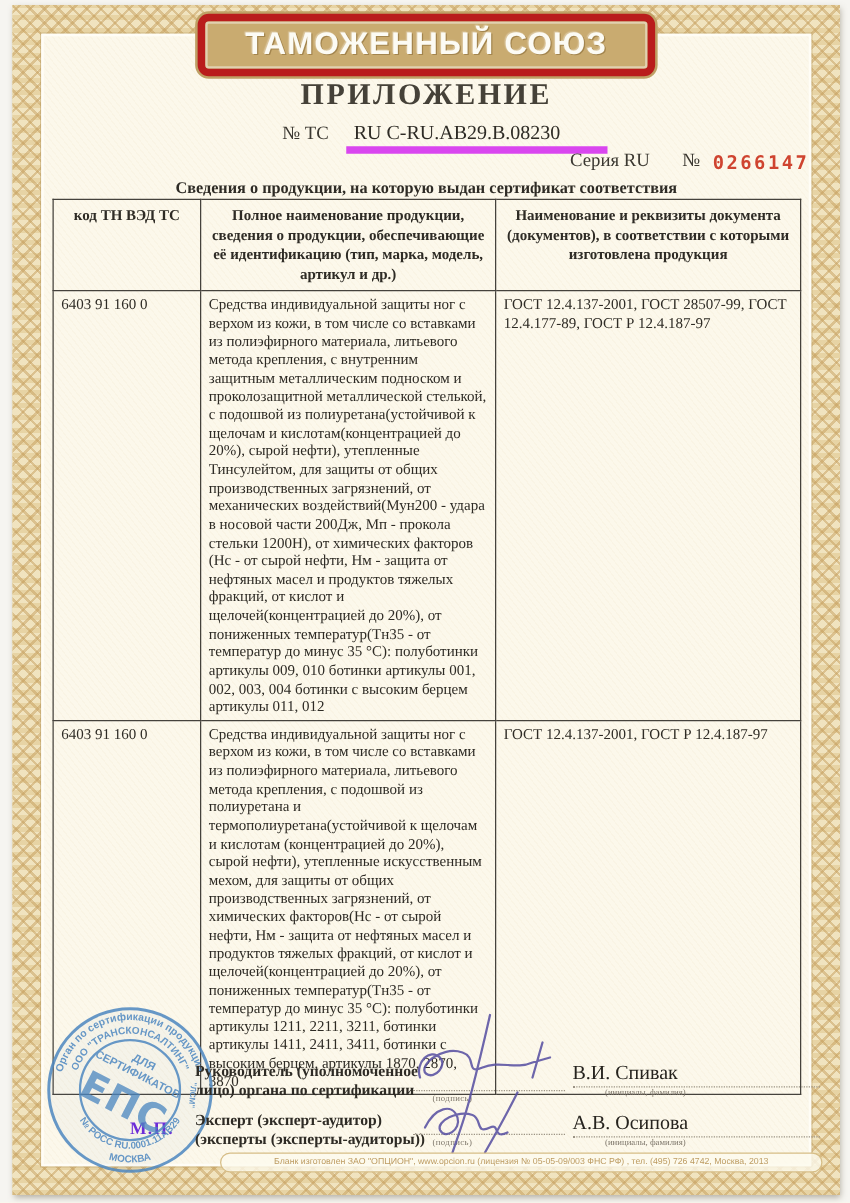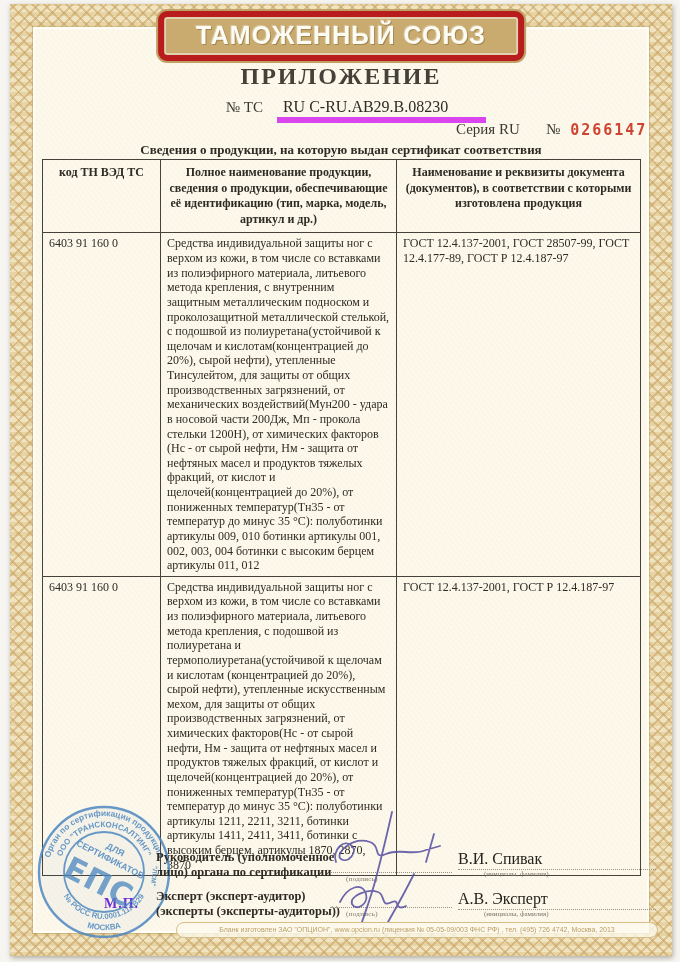--- a/index.html
+++ b/index.html
@@ -238,18 +238,18 @@
       <path d="M18,92 C26,76 40,72 44,84 C47,94 34,102 30,94 C27,87 44,78 56,82 C64,85 58,98 70,92 C78,88 72,102 84,96"></path>
       <path d="M92,64 C84,80 74,98 66,112"></path>
     </g>
   </svg>
 
   <div class="person person-head">
     <div class="name">В.И. Спивак</div>
     <div class="caption">(инициалы, фамилия)</div>
   </div>
   <div class="person person-expert">
-    <div class="name">А.В. Эксперт</div>
+    <div class="name">А.В. Осипова</div>
     <div class="caption">(инициалы, фамилия)</div>
   </div>
 
   <div class="fine-print">Бланк изготовлен ЗАО "ОПЦИОН", www.opcion.ru (лицензия № 05-05-09/003 ФНС РФ) , тел. (495) 726 4742, Москва, 2013</div>
 </div>
 
 </body></html>

